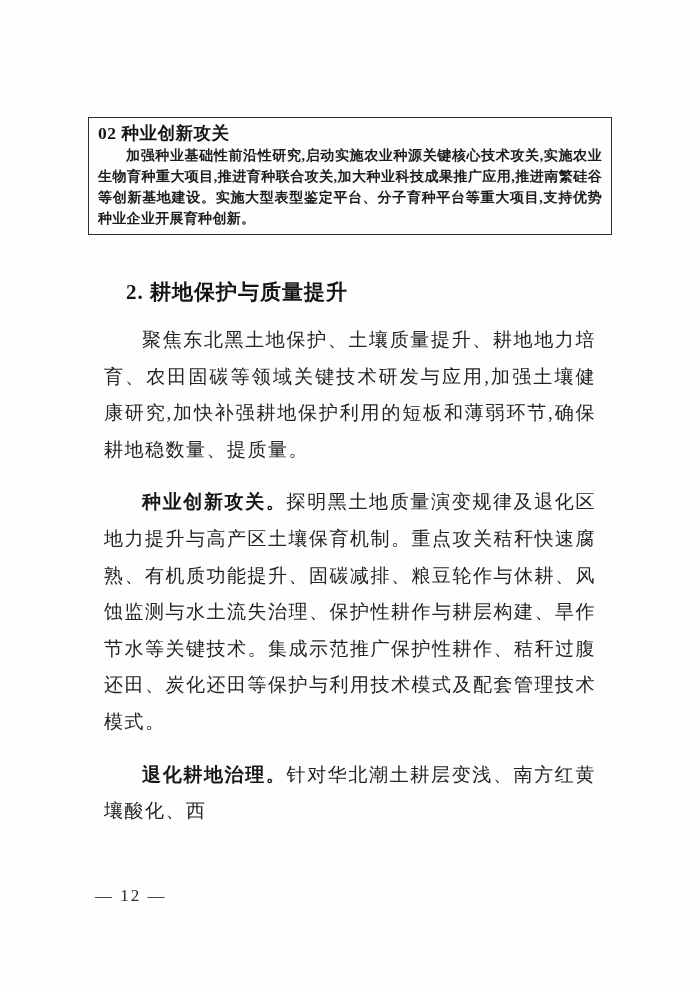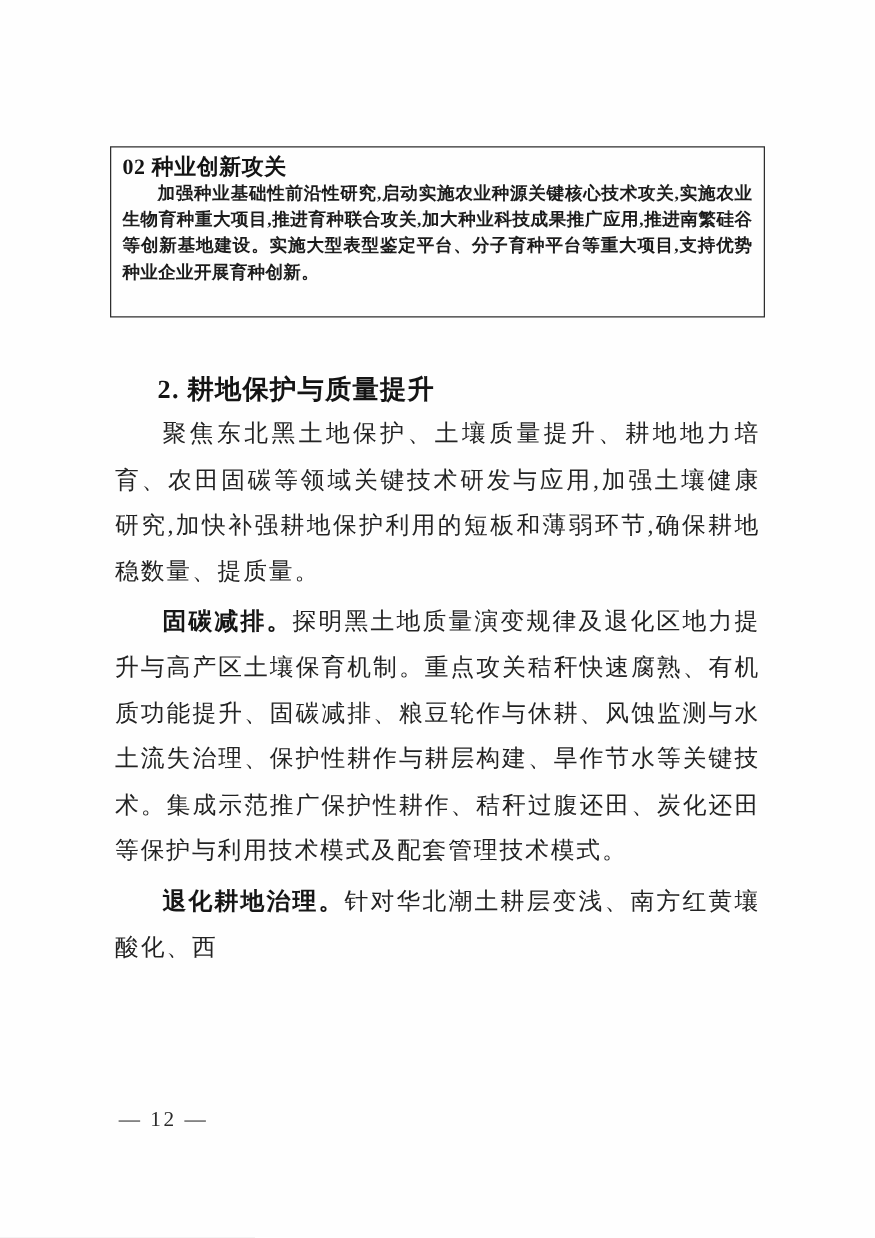--- a/index.html
+++ b/index.html
@@ -22,21 +22,21 @@
     position: absolute;
     left: 88px;
     top: 0;
     width: 524px;
   }
   
   .callout {
     margin-top: 117px;
     border: 1.5px solid #2e2e2e;
     box-sizing: border-box;
-    padding: 3px 9px 24px 9px;
+    padding: 3px 9px 5px 9px;
     background: #fefefe;
   }
   .callout-heading {
     font-weight: bold;
     font-size: 17.5px;
     line-height: 24px;
     color: #141414;
     letter-spacing: 0.5px;
   }
   .callout-body {
@@ -58,21 +58,21 @@
     line-height: 27px;
     font-weight: bold;
     color: #141414;
     letter-spacing: 1px;
   }
   
   .body-text {
     margin-top: 5px;
   }
   .body-para {
-    margin: 4px;
+    margin: 16px;
     font-size: 19px;
     line-height: 36.6px;
     text-indent: 2em;
     text-align: justify;
     text-justify: inter-character;
     letter-spacing: 1.5px;
     color: #232323;
   }
   .body-para .lead {
     font-weight: bold;
@@ -97,21 +97,21 @@
     <div class="callout">
       <div class="callout-heading">02 种业创新攻关</div>
       <p class="callout-body">加强种业基础性前沿性研究,启动实施农业种源关键核心技术攻关,实施农业生物育种重大项目,推进育种联合攻关,加大种业科技成果推广应用,推进南繁硅谷等创新基地建设。实施大型表型鉴定平台、分子育种平台等重大项目,支持优势种业企业开展育种创新。</p>
     </div>
 
     <h2 class="section-heading">2. 耕地保护与质量提升</h2>
 
     <div class="body-text">
       <p class="body-para"><span class="lead"></span><span>聚焦东北黑土地保护、土壤质量提升、耕地地力培育、农田固碳等领域关键技术研发与应用,加强土壤健康研究,加快补强耕地保护利用的短板和薄弱环节,确保耕地稳数量、提质量。</span></p>
 
-      <p class="body-para"><span class="lead">固碳减排。</span><span>探明黑土地质量演变规律及退化区地力提升与高产区土壤保育机制。重点攻关秸秆快速腐熟、有机质功能提升、固碳减排、粮豆轮作与休耕、风蚀监测与水土流失治理、保护性耕作与耕层构建、旱作节水等关键技术。集成示范推广保护性耕作、秸秆过腹还田、炭化还田等保护与利用技术模式及配套管理技术模式。</span></p>
+      <p class="body-para"><span class="lead">种业创新攻关。</span><span>探明黑土地质量演变规律及退化区地力提升与高产区土壤保育机制。重点攻关秸秆快速腐熟、有机质功能提升、固碳减排、粮豆轮作与休耕、风蚀监测与水土流失治理、保护性耕作与耕层构建、旱作节水等关键技术。集成示范推广保护性耕作、秸秆过腹还田、炭化还田等保护与利用技术模式及配套管理技术模式。</span></p>
 
 
       <p class="body-para"><span class="lead">退化耕地治理。</span><span>针对华北潮土耕层变浅、南方红黄壤酸化、西</span></p>
     </div>
 
   </div>
 
   <div class="page-number">— 12 —</div>
 </div>
 

